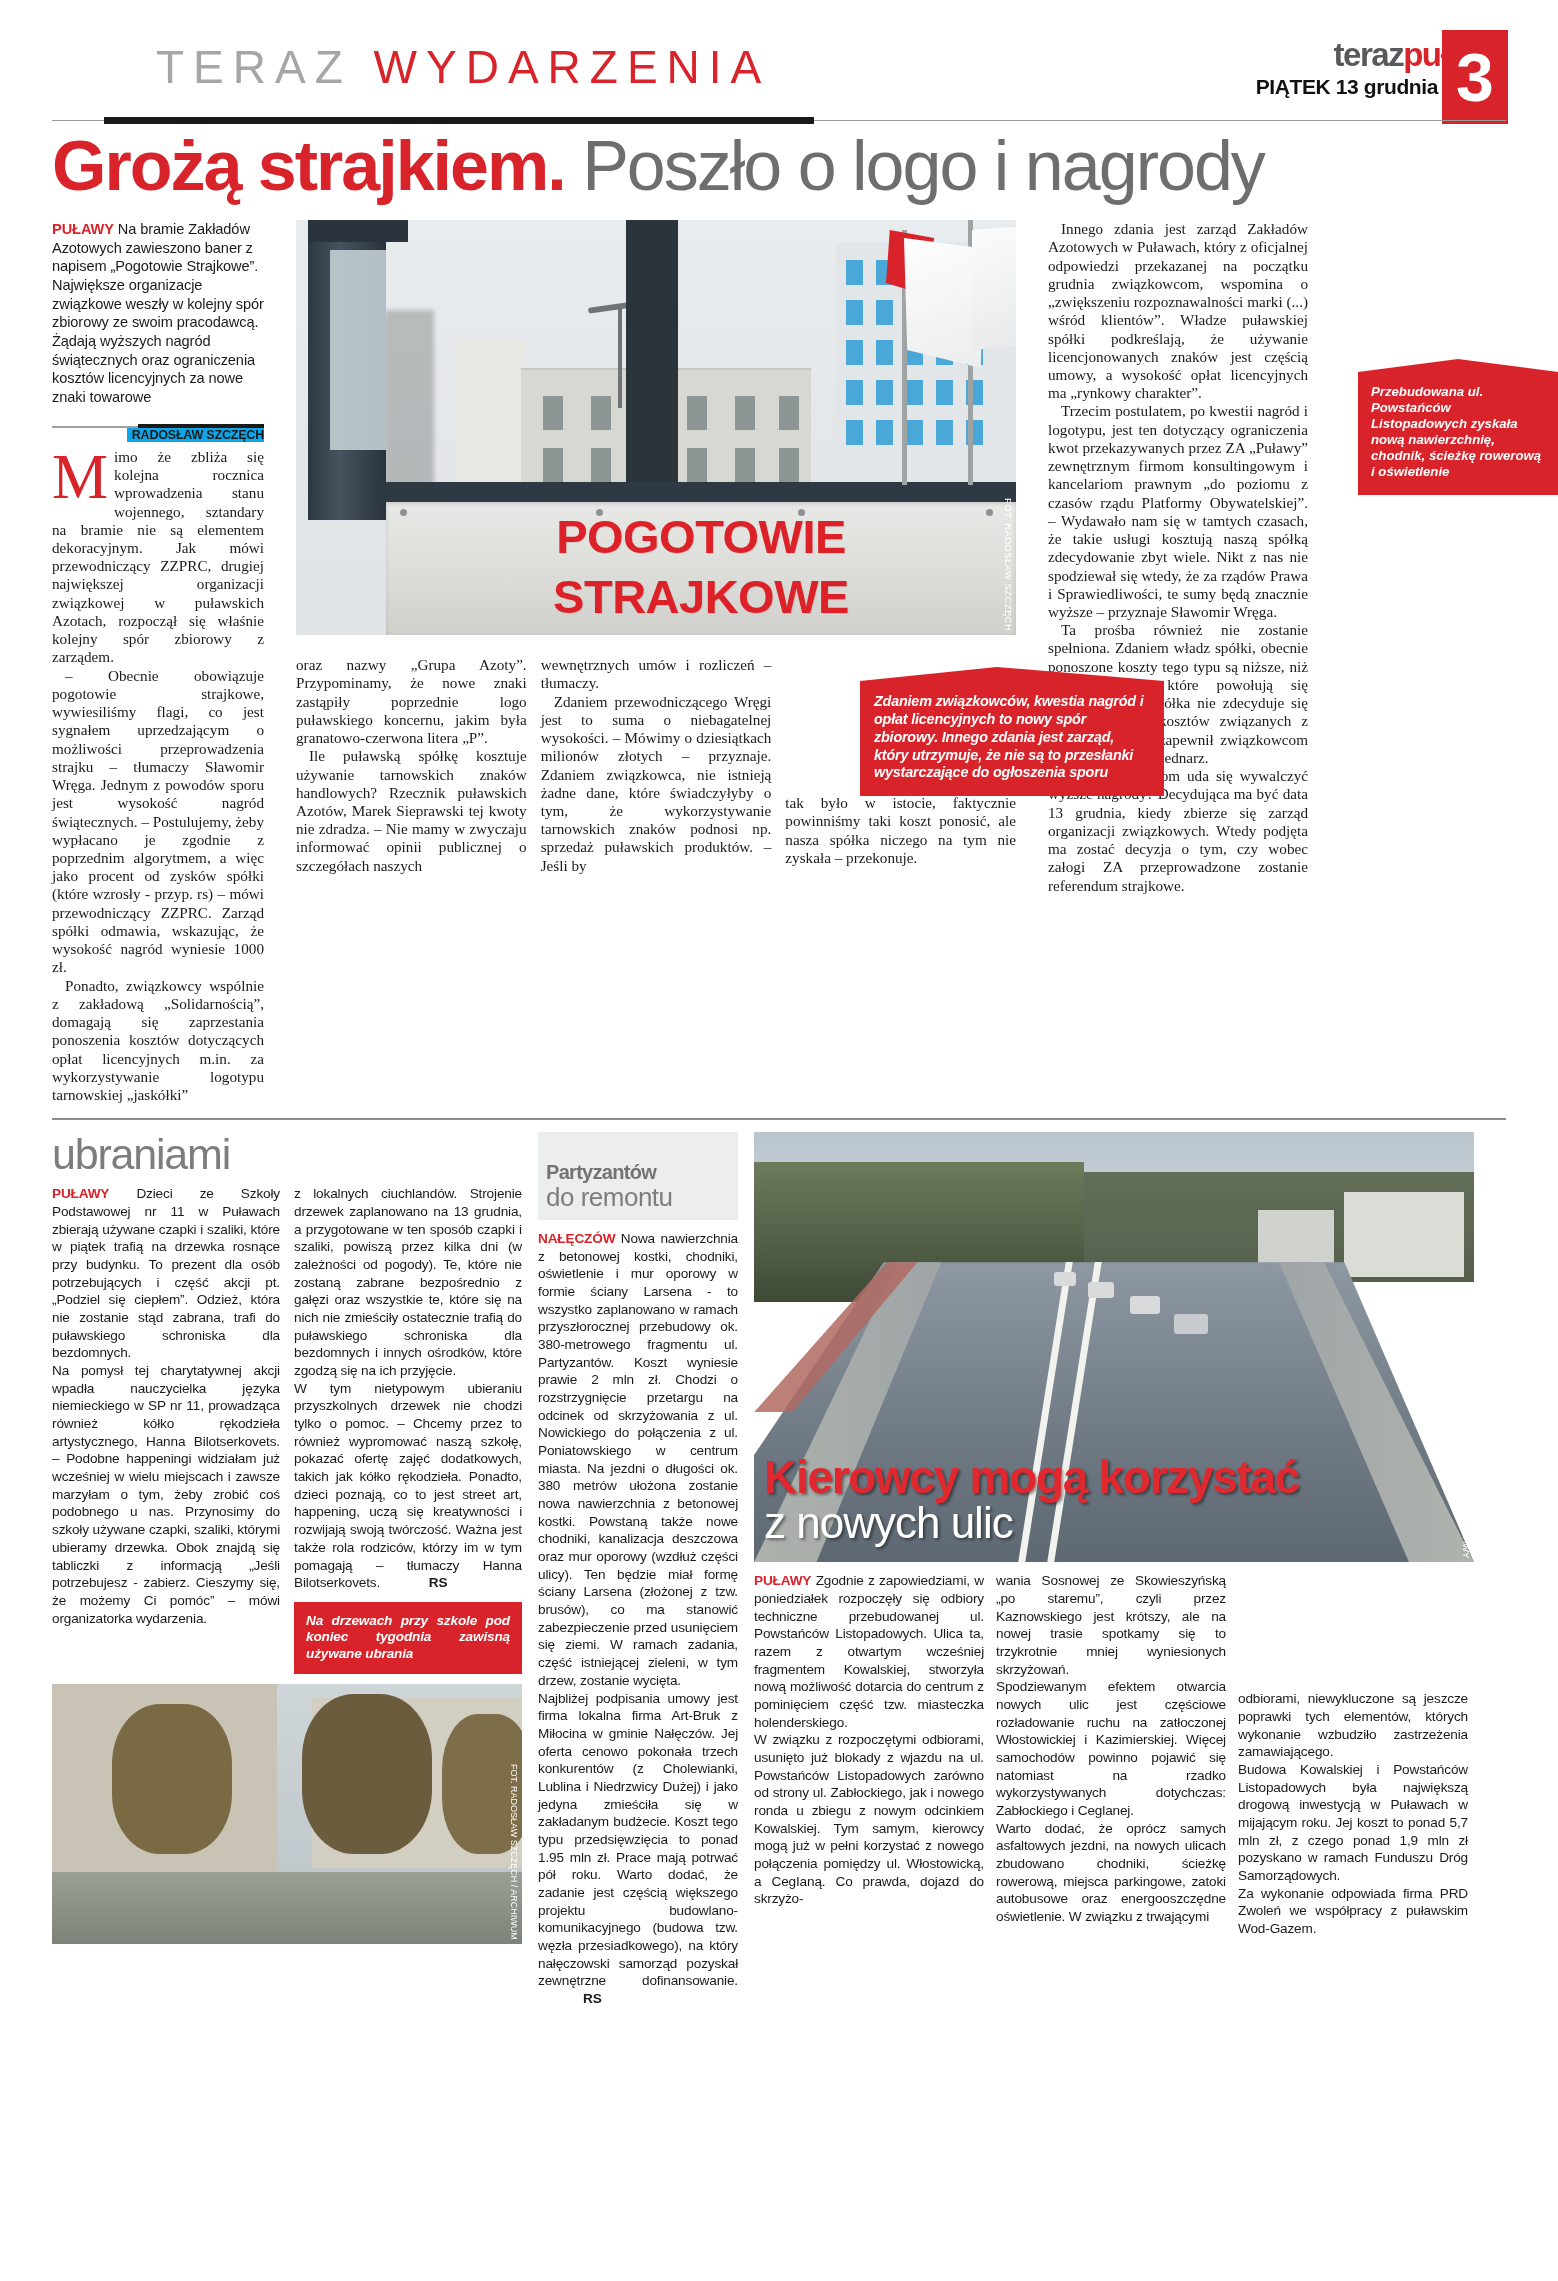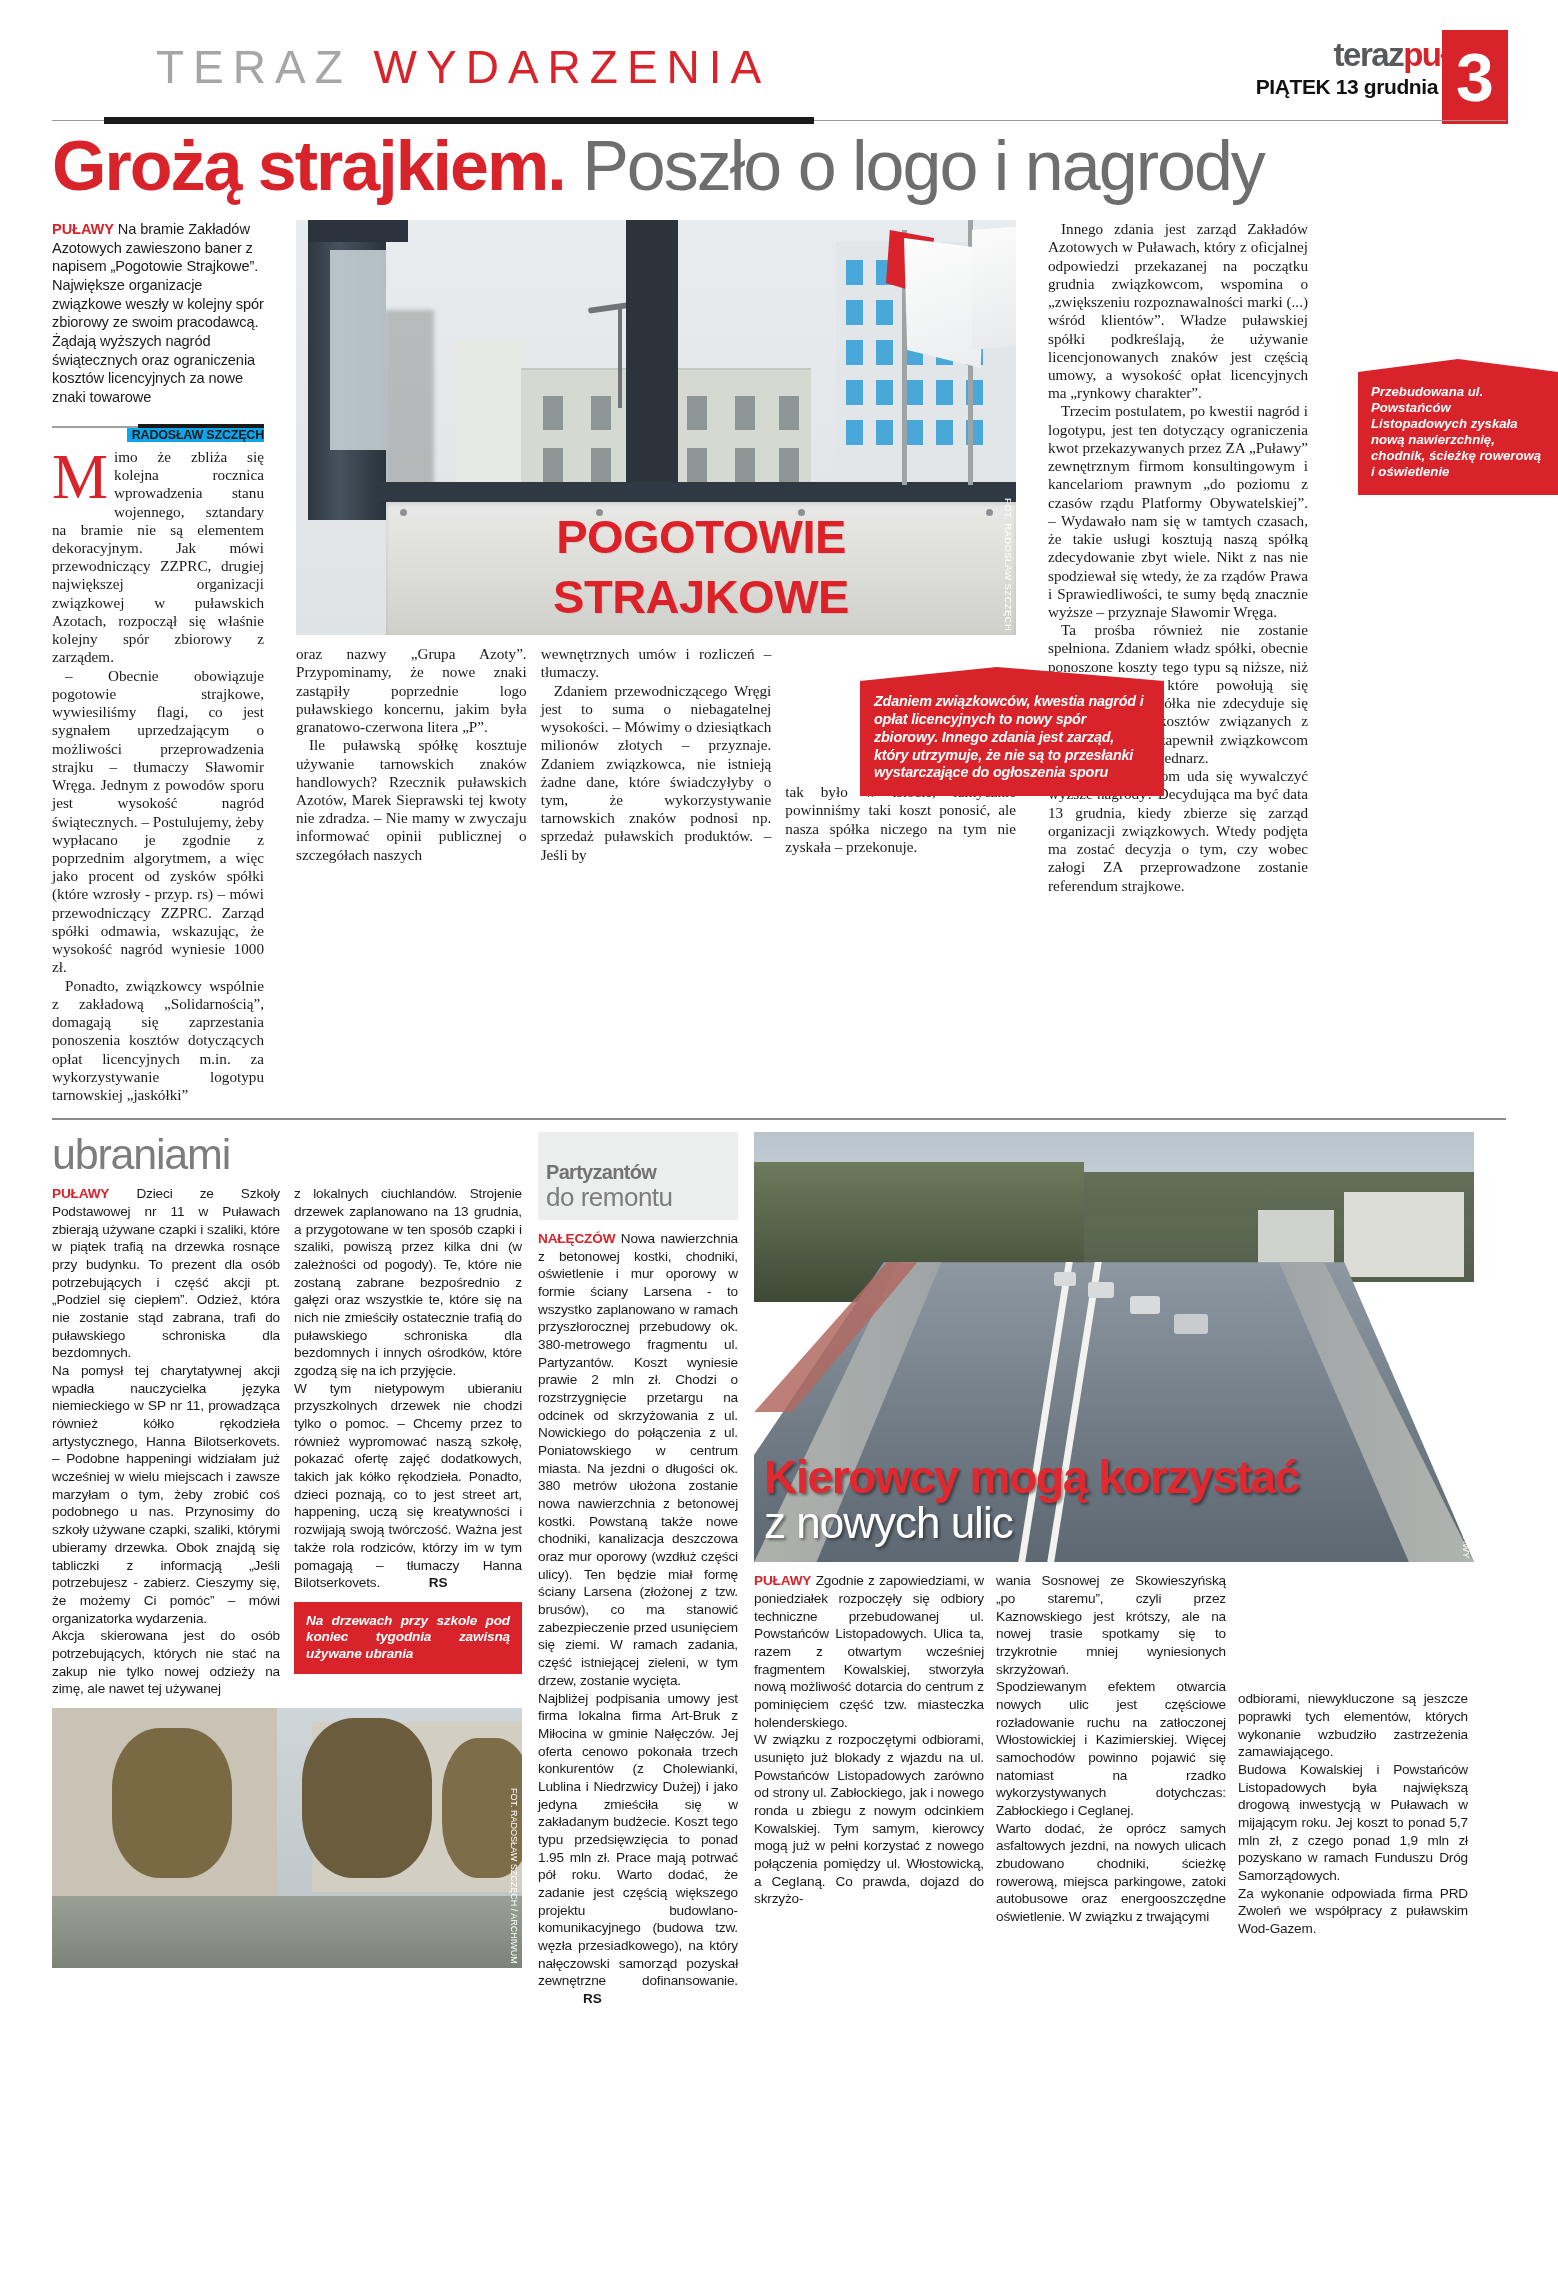--- a/index.html
+++ b/index.html
@@ -129,21 +129,21 @@
     position:absolute; left:860px; top:681px; width:304px; padding:12px 14px 14px 14px;
     background:#d8232a; color:#fff; font-style:italic; font-weight:700;
     font-size:14.4px; line-height:1.24; letter-spacing:-0.2px; z-index:6;
   }
   .quote-red::before {
     content:""; position:absolute; left:0; right:0; top:-14px; height:14px;
     background:#d8232a;
     clip-path:polygon(0 100%, 45% 0, 100% 100%);
   }
 
-  .mid-cols { display:flex; gap:14px; margin-top:10px;justify-content:center; }
+  .mid-cols { display:flex; gap:14px; margin-top:21px;justify-content:center; }
   .mid-cols .mc { width:233px; }
 
   
   .sec2-rule { margin-top:14px; height:2px; background:#8c8c8c; }
   .sec2 { display:flex; gap:16px; margin-top:12px; }
   .sec2-left { width:470px; }
   .sec2-mid { width:200px; }
   .sec2-right { width:720px; }
 
   .h2-red { color:#d8232a; font-weight:700; font-size:43px; line-height:1.0; letter-spacing:-1.4px; }
@@ -359,21 +359,20 @@
 
   <div class="sec2">
 
     <div class="sec2-left">
       <div class="h2-grey">ubraniami</div>
 
       <div class="two-col-470">
         <div class="sans-body">
           <p><span class="city">PUŁAWY</span><span> Dzieci ze Szkoły Podstawowej nr 11 w Puławach zbierają używane czapki i szaliki, które w piątek trafią na drzewka rosnące przy budynku. To prezent dla osób potrzebujących i część akcji pt. „Podziel się ciepłem”. Odzież, która nie zostanie stąd zabrana, trafi do puławskiego schroniska dla bezdomnych.</span></p>
           <p>Na pomysł tej charytatywnej akcji wpadła nauczycielka języka niemieckiego w SP nr 11, prowadząca również kółko rękodzieła artystycznego, Hanna Bilotserkovets. – Podobne happeningi widziałam już wcześniej w wielu miejscach i zawsze marzyłam o tym, żeby zrobić coś podobnego u nas. Przynosimy do szkoły używane czapki, szaliki, którymi ubieramy drzewka. Obok znajdą się tabliczki z informacją „Jeśli potrzebujesz - zabierz. Cieszymy się, że możemy Ci pomóc” – mówi organizatorka wydarzenia.</p>
-          <p>Akcja skierowana jest do osób potrzebujących, których nie stać na zakup nie tylko nowej odzieży na zimę, ale nawet tej używanej</p>
         </div>
         <div class="sans-body">
           <p>z lokalnych ciuchlandów. Strojenie drzewek zaplanowano na 13 grudnia, a przygotowane w ten sposób czapki i szaliki, powiszą przez kilka dni (w zależności od pogody). Te, które nie zostaną zabrane bezpośrednio z gałęzi oraz wszystkie te, które się na nich nie zmieściły ostatecznie trafią do puławskiego schroniska dla bezdomnych i innych ośrodków, które zgodzą się na ich przyjęcie.</p>
           <p><span>W tym nietypowym ubieraniu przyszkolnych drzewek nie chodzi tylko o pomoc. – Chcemy przez to również wypromować naszą szkołę, pokazać ofertę zajęć dodatkowych, takich jak kółko rękodzieła. Ponadto, dzieci poznają, co to jest street art, happening, uczą się kreatywności i rozwijają swoją twórczość. Ważna jest także rola rodziców, którzy im w tym pomagają – tłumaczy Hanna Bilotserkovets. </span><span class="rs">RS</span></p>
           <div class="red-note">Na drzewach przy szkole pod koniec tygodnia zawisną używane ubrania</div>
         </div>
       </div>
 
       <div class="school-photo">
         <div class="sp-sky"></div>

